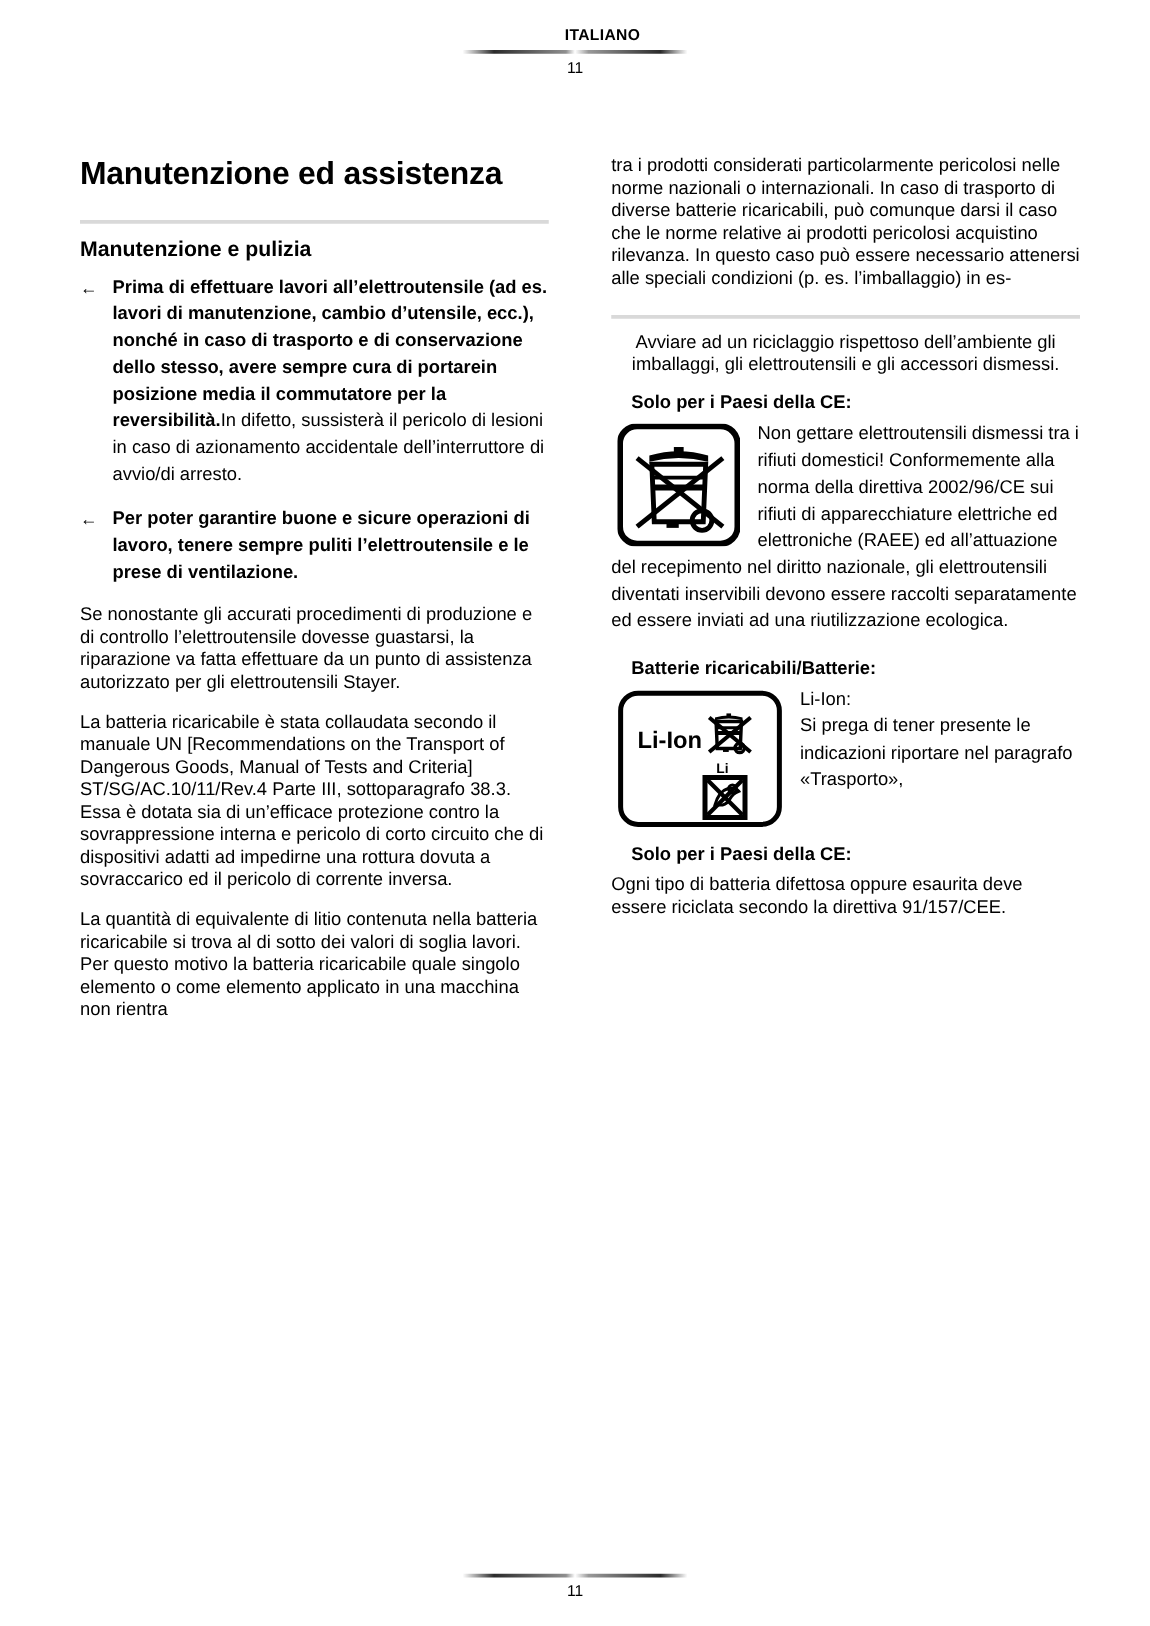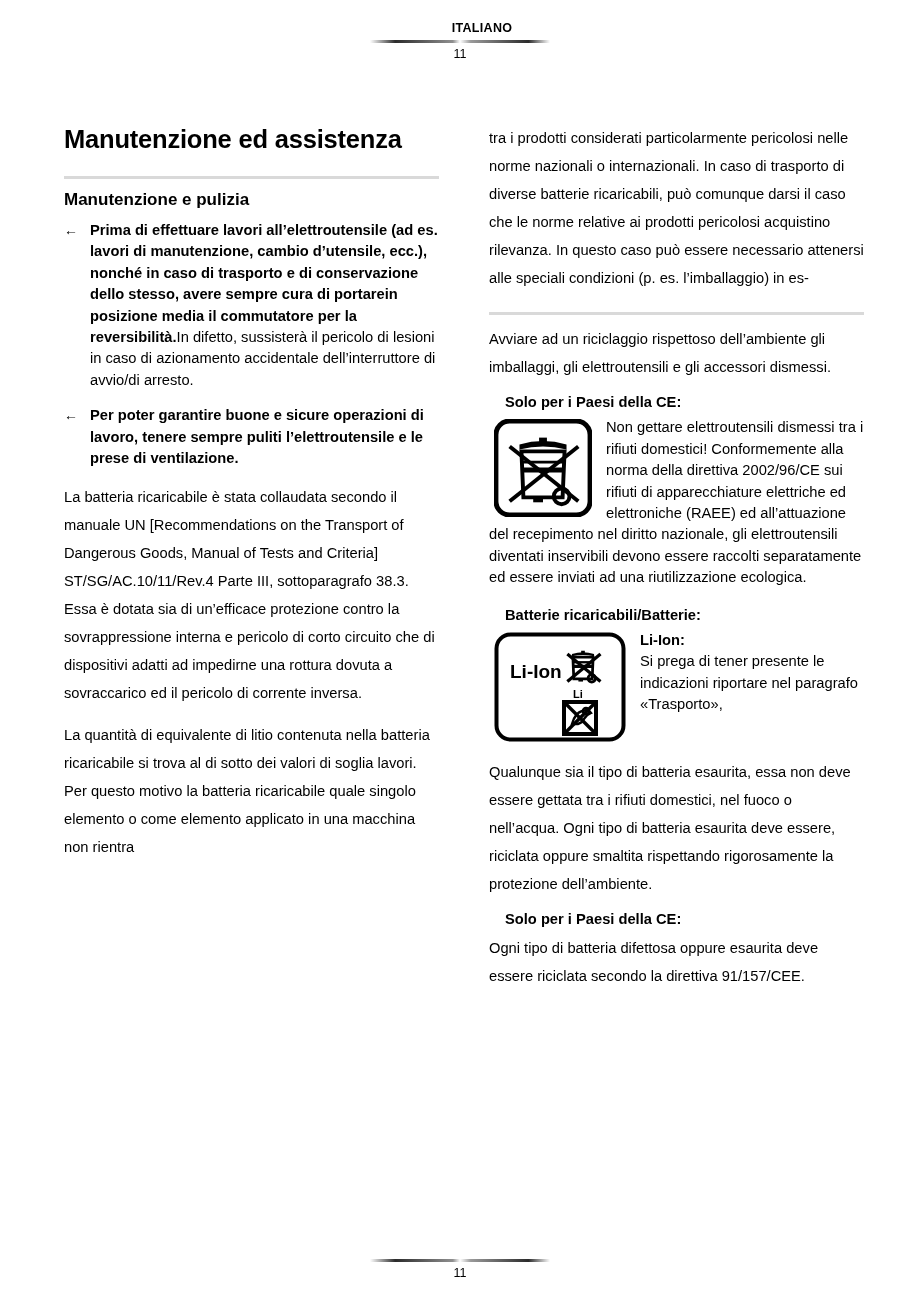--- a/index.html
+++ b/index.html
@@ -95,25 +95,25 @@
     margin-top: 2px;
   }
   .divider {
     height: 3px;
     background: #d9d9d9;
     margin: 0 0 10px 0;
     width: 100%;
   }
   p.body-text {
     font-size: 14.7px;
-    line-height: 28px;
+    line-height: 18px;
     margin: 0 0 14px 0;
     text-align: left;
   }
-  p.body-text.tight { margin-bottom: 11px; }
+  p.body-text.tight { margin-bottom: 11px; text-align: center; }
   p.body-text:last-child { margin-bottom: 0; }
 
   .bullet-row {
     display: flex;
     margin: 0 0 14px 0;
     font-size: 14.7px;
     line-height: 21.4px;
   }
   .bullet-arrow {
     width: 26px;
@@ -154,21 +154,21 @@
     float: left;
     width: 132px;
     height: 110px;
     margin: 2px 14px 2px 5px;
   }
   .icon-text {
     font-size: 14.7px;
     line-height: 21.4px;
   }
   .icon-text .hdr {
-    font-weight: bold;
+    font-weight: normal;
     margin-top: 48px;
   }
   .clearfix::after {
     content: "";
     display: block;
     clear: both;
   }
   svg { display: block; }
 </style>
 </head>
@@ -194,20 +194,21 @@
       <div class="bullet-row">
         <span class="bullet-arrow">←</span>
         <span class="bullet-body"><b>Prima di effettuare lavori all’elettroutensile (ad es. lavori di manutenzione, cambio d’utensile, ecc.), nonché in caso di trasporto e di conservazione dello stesso, avere sempre cura di portarein posizione media il commutatore per la reversibilità.</b><span>In difetto, sussisterà il pericolo di lesioni in caso di azionamento accidentale dell’interruttore di avvio/di arresto.</span></span>
       </div>
 
       <div class="bullet-row">
         <span class="bullet-arrow">←</span>
         <span class="bullet-body"><b>Per poter garantire buone e sicure operazioni di lavoro, tenere sempre puliti l’elettroutensile e le prese di ventilazione.</b></span>
       </div>
 
+      <p class="body-text">Se nonostante gli accurati procedimenti di produzione e di controllo l’elettroutensile dovesse guastarsi, la riparazione va fatta effettuare da un punto di assistenza autorizzato per gli elettroutensili Stayer.</p>
 
       <p class="body-text">La batteria ricaricabile è stata collaudata secondo il manuale UN [Recommendations on the Transport of Dangerous Goods, Manual of Tests and Criteria] ST/SG/AC.10/11/Rev.4 Parte III, sottoparagrafo 38.3. Essa è dotata sia di un’efficace protezione contro la sovrappressione interna e pericolo di corto circuito che di dispositivi adatti ad impedirne una rottura dovuta a sovraccarico ed il pericolo di corrente inversa.</p>
       <p class="body-text">La quantità di equivalente di litio contenuta nella batteria ricaricabile si trova al di sotto dei valori di soglia lavori. Per questo motivo la batteria ricaricabile quale singolo elemento o come elemento applicato in una macchina non rientra</p>
 
     </div>
 
     <div class="col">
 
       <p class="body-text">tra i prodotti considerati particolarmente pericolosi nelle norme nazionali o internazionali. In caso di trasporto di diverse batterie ricaricabili, può comunque darsi il caso che le norme relative ai prodotti pericolosi acquistino rilevanza. In questo caso può essere necessario attenersi alle speciali condizioni (p. es. l’imballaggio) in es-</p>
 
@@ -272,21 +273,20 @@
           </svg>
         </div>
         <div class="icon-text">
           <span class="hdr">Li-Ion:</span><br>
           <span>Si prega di tener presente le indicazioni riportare nel paragrafo «Trasporto»,</span>
         </div>
       </div>
 
       <div class="clearfix"></div>
 
-      <p class="body-text tight" style="margin-top:14px;">Qualunque sia il tipo di batteria esaurita, essa non deve essere gettata tra i rifiuti domestici, nel fuoco o nell’acqua. Ogni tipo di batteria esaurita deve essere, riciclata oppure smaltita rispettando rigorosamente la protezione dell’ambiente.</p>
 
       <p class="lead-bold">Solo per i Paesi della CE:</p>
       <p class="body-text">Ogni tipo di batteria difettosa oppure esaurita deve essere riciclata secondo la direttiva 91/157/CEE.</p>
 
     </div>
   </div>
 
   <div class="footer">
     <div class="rule"></div>
     <div class="footer-page-no">11</div>

